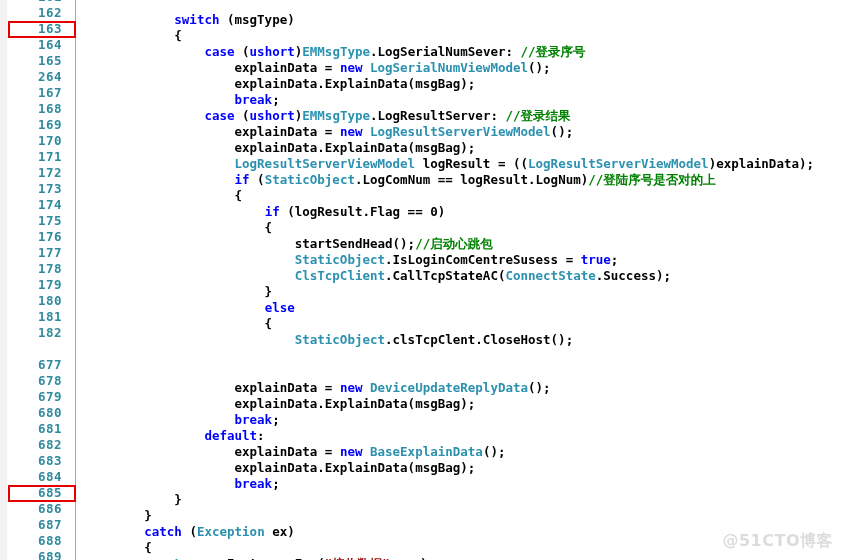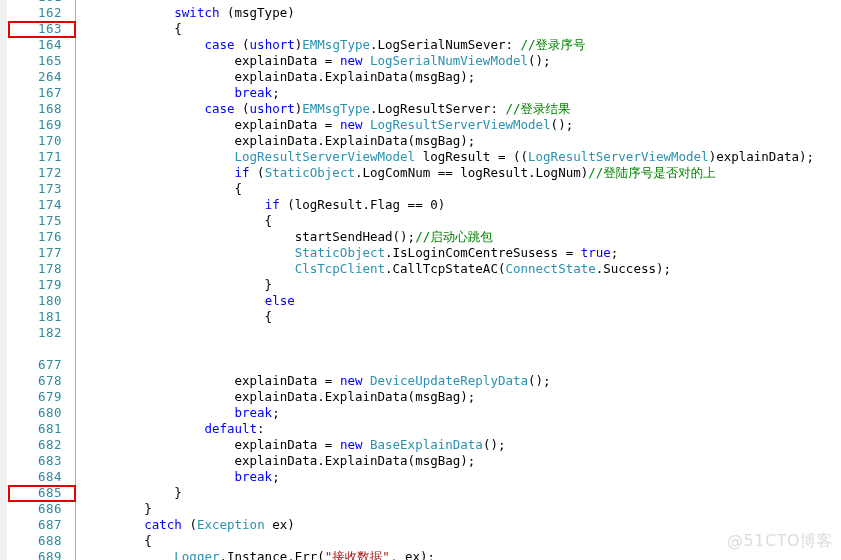--- a/index.html
+++ b/index.html
@@ -14,20 +14,21 @@
     overflow: hidden;
     font-family: "DejaVu Sans Mono", "Liberation Mono", monospace;
   }
 
   #viewer {
     position: relative;
     width: 841px;
     height: 560px;
     background: #ffffff;
     overflow: hidden;
+    font-weight: bold;
   }
 
   
   .edge-strip {
     position: absolute;
     left: 0;
     top: 0;
     width: 7px;
     height: 560px;
     background: #f2f2f2;
@@ -65,21 +66,21 @@
     text-align: right;
     color: #2e8b9e;
     font-size: 12.5px;
     font-family: "DejaVu Sans Mono", "Liberation Mono", monospace;
     letter-spacing: 0.5px;
   }
 
   .src {
     position: absolute;
     left: 84px;
-    top: 0;
+    top: 7px;
     white-space: pre;
     color: #000000;
     font-size: 12.5px;
     font-family: "DejaVu Sans Mono", "Liberation Mono", monospace;
   }
 
   
   .kw   { color: #0000ff; }      
   .typ  { color: #2b91af; }      
   .cm   { color: #008000; }      
@@ -133,21 +134,21 @@
         <div class="line"><span class="ln">172</span><span class="src"><span class="pl">                    </span><span class="kw">if</span><span class="pl"> (</span><span class="typ">StaticObject</span><span class="pl">.LogComNum == logResult.LogNum)</span><span class="cm">//登陆序号是否对的上</span></span></div>
         <div class="line"><span class="ln">173</span><span class="src"><span class="pl">                    {</span></span></div>
         <div class="line"><span class="ln">174</span><span class="src"><span class="pl">                        </span><span class="kw">if</span><span class="pl"> (logResult.Flag == 0)</span></span></div>
         <div class="line"><span class="ln">175</span><span class="src"><span class="pl">                        {</span></span></div>
         <div class="line"><span class="ln">176</span><span class="src"><span class="pl">                            startSendHead();</span><span class="cm">//启动心跳包</span></span></div>
         <div class="line"><span class="ln">177</span><span class="src"><span class="pl">                            </span><span class="typ">StaticObject</span><span class="pl">.IsLoginComCentreSusess = </span><span class="kw">true</span><span class="pl">;</span></span></div>
         <div class="line"><span class="ln">178</span><span class="src"><span class="pl">                            </span><span class="typ">ClsTcpClient</span><span class="pl">.CallTcpStateAC(</span><span class="typ">ConnectState</span><span class="pl">.Success);</span></span></div>
         <div class="line"><span class="ln">179</span><span class="src"><span class="pl">                        }</span></span></div>
         <div class="line"><span class="ln">180</span><span class="src"><span class="pl">                        </span><span class="kw">else</span></span></div>
         <div class="line"><span class="ln">181</span><span class="src"><span class="pl">                        {</span></span></div>
-        <div class="line"><span class="ln">182</span></div>
+        <div class="line"><span class="ln">182</span><span class="src"><span class="pl">                            </span><span class="typ">StaticObject</span><span class="pl">.clsTcpClent.CloseHost();</span></span></div>
       </div>
       <div class="code-block" style="top: 357px;">
         <div class="line"><span class="ln">677</span></div>
         <div class="line"><span class="ln">678</span><span class="src"><span class="pl">                    explainData = </span><span class="kw">new</span><span class="pl"> </span><span class="typ">DeviceUpdateReplyData</span><span class="pl">();</span></span></div>
         <div class="line"><span class="ln">679</span><span class="src"><span class="pl">                    explainData.ExplainData(msgBag);</span></span></div>
         <div class="line"><span class="ln">680</span><span class="src"><span class="pl">                    </span><span class="kw">break</span><span class="pl">;</span></span></div>
         <div class="line"><span class="ln">681</span><span class="src"><span class="pl">                </span><span class="kw">default</span><span class="pl">:</span></span></div>
         <div class="line"><span class="ln">682</span><span class="src"><span class="pl">                    explainData = </span><span class="kw">new</span><span class="pl"> </span><span class="typ">BaseExplainData</span><span class="pl">();</span></span></div>
         <div class="line"><span class="ln">683</span><span class="src"><span class="pl">                    explainData.ExplainData(msgBag);</span></span></div>
         <div class="line"><span class="ln">684</span><span class="src"><span class="pl">                    </span><span class="kw">break</span><span class="pl">;</span></span></div>

